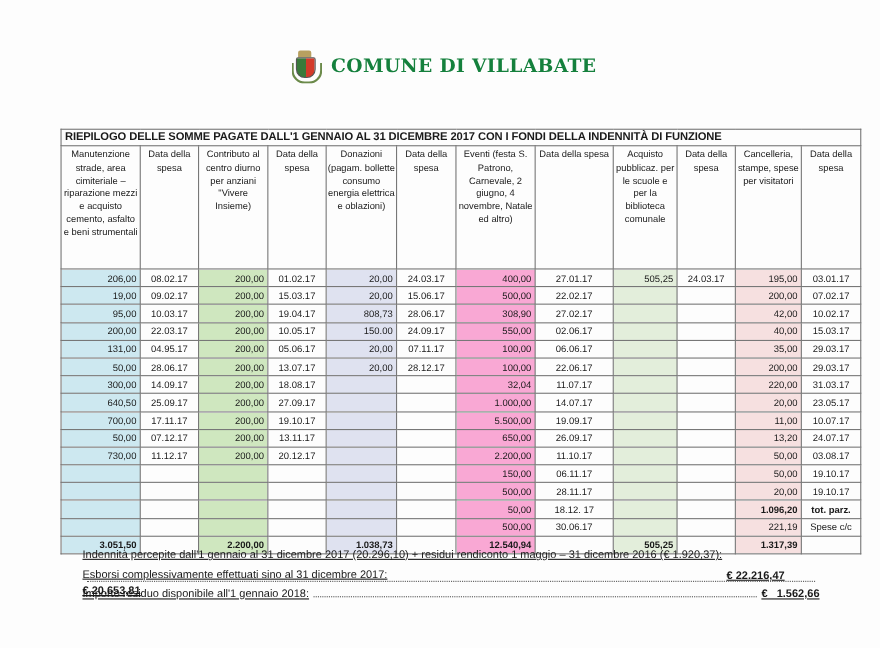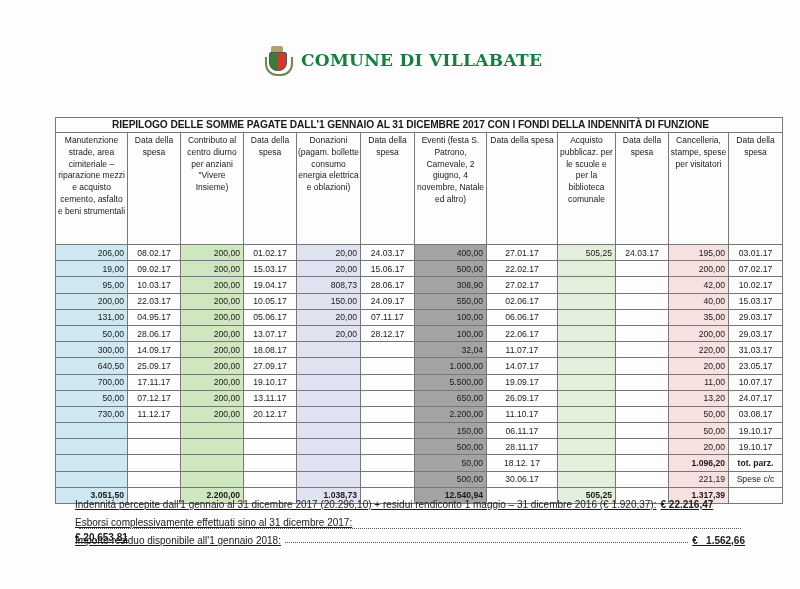--- a/index.html
+++ b/index.html
@@ -5,29 +5,29 @@
   html, body { margin:0; padding:0; }
   body { width:800px; height:589px; background:#fdfdfd; position:relative; overflow:hidden; font-family:"Liberation Sans", sans-serif; color:#1a1a1a; }
   .header { position:absolute; top:45px; left:265px; display:flex; align-items:center; gap:12px; }
   .crest { width:24px; height:30px; position:relative; }
   .crest .shield { position:absolute; left:4px; top:7px; width:16px; height:17px; border-radius:2px 2px 8px 8px; background:linear-gradient(90deg,#3a7a3a 0 50%,#d43a2a 50% 100%); border:1px solid #555; }
   .crest .crown { position:absolute; left:6px; top:1px; width:12px; height:6px; background:#b8a060; border-radius:2px 2px 0 0; }
   .crest .wreath { position:absolute; left:0; top:12px; width:24px; height:17px; border:2px solid #6b8a4a; border-top:none; border-radius:0 0 12px 12px; }
   .title { font-family:"DejaVu Serif", serif; font-weight:bold; font-size:17px; letter-spacing:0.3px; color:#15803d; }
   table { position:absolute; left:55px; top:117px; border-collapse:collapse; table-layout:fixed; font-size:8.6px; }
   td, th { border:1px solid #777; padding:0 3px; height:15.2px; line-height:14px; white-space:nowrap; overflow:hidden; }
-  th.caption { font-weight:bold; font-size:10.2px; text-align:center; padding-right:20px; height:14px; letter-spacing:-0.1px;margin-top:12px; }
+  th.caption { font-weight:bold; font-size:10.2px; text-align:left; padding-right:20px; height:14px; letter-spacing:-0.1px;margin-top:12px; }
   th.hd { font-weight:normal; vertical-align:top; text-align:center; white-space:normal; line-height:11.8px; padding:2px 1px; height:107px; font-size:8.5px; }
   td.num { text-align:right; }
   td.date { text-align:center; }
   td.bold { font-weight:bold; }
   .c-blue { background:#cde8f0;margin-top:32px; }
   .c-green { background:#cfe7bf; }
   .c-lav { background:#dfe2f0; }
-  .c-peach { background:#a3a3a3; }
+  .c-peach { background:#f9a8d4; }
   .c-lgreen { background:#e3eedb; }
   .c-pink { background:#f6e0e0; }
   .sum-line { position:absolute; left:75px; width:670px; font-size:10px; display:flex;text-decoration:underline; }
   .sum-line .lbl { white-space:nowrap; }
   .sum-line .dots { flex:1; border-bottom:1px dotted #555; margin:0 4px 3px 4px; }
   .sum-line .val { font-weight:bold; white-space:nowrap; }
   .u { text-decoration:underline; }
 </style>
 </head>
 <body>
@@ -298,21 +298,21 @@
         <td class="num c-lgreen bold">505,25</td>
         <td class="date bold"></td>
         <td class="num c-pink bold">1.317,39</td>
         <td class="date bold"></td>
       </tr>
     </tbody>
 </table>
 
 <div class="sum-line" style="top:499px;">
   <span class="lbl">Indennità percepite dall'1 gennaio al 31 dicembre 2017 (20.296,10) + residui rendiconto 1 maggio – 31 dicembre 2016 (€ 1.920,37):</span>
-  <span class="val" style="margin-left:4px;">€ 22.216,47</span>
+  <span class="val" style="margin-left:4px;margin-top:19px;">€ 22.216,47</span>
 </div>
 <div class="sum-line" style="top:517px;flex-direction:column;">
   <span class="lbl">Esborsi complessivamente effettuati sino al 31 dicembre 2017:</span>
   <span class="dots"></span>
   <span class="val u">€ 20.653,81</span>
 </div>
 <div class="sum-line" style="top:535px;">
   <span class="lbl">Importo residuo disponibile all'1 gennaio 2018:</span>
   <span class="dots"></span>
   <span class="val" style="white-space:pre;">€   1.562,66</span>

